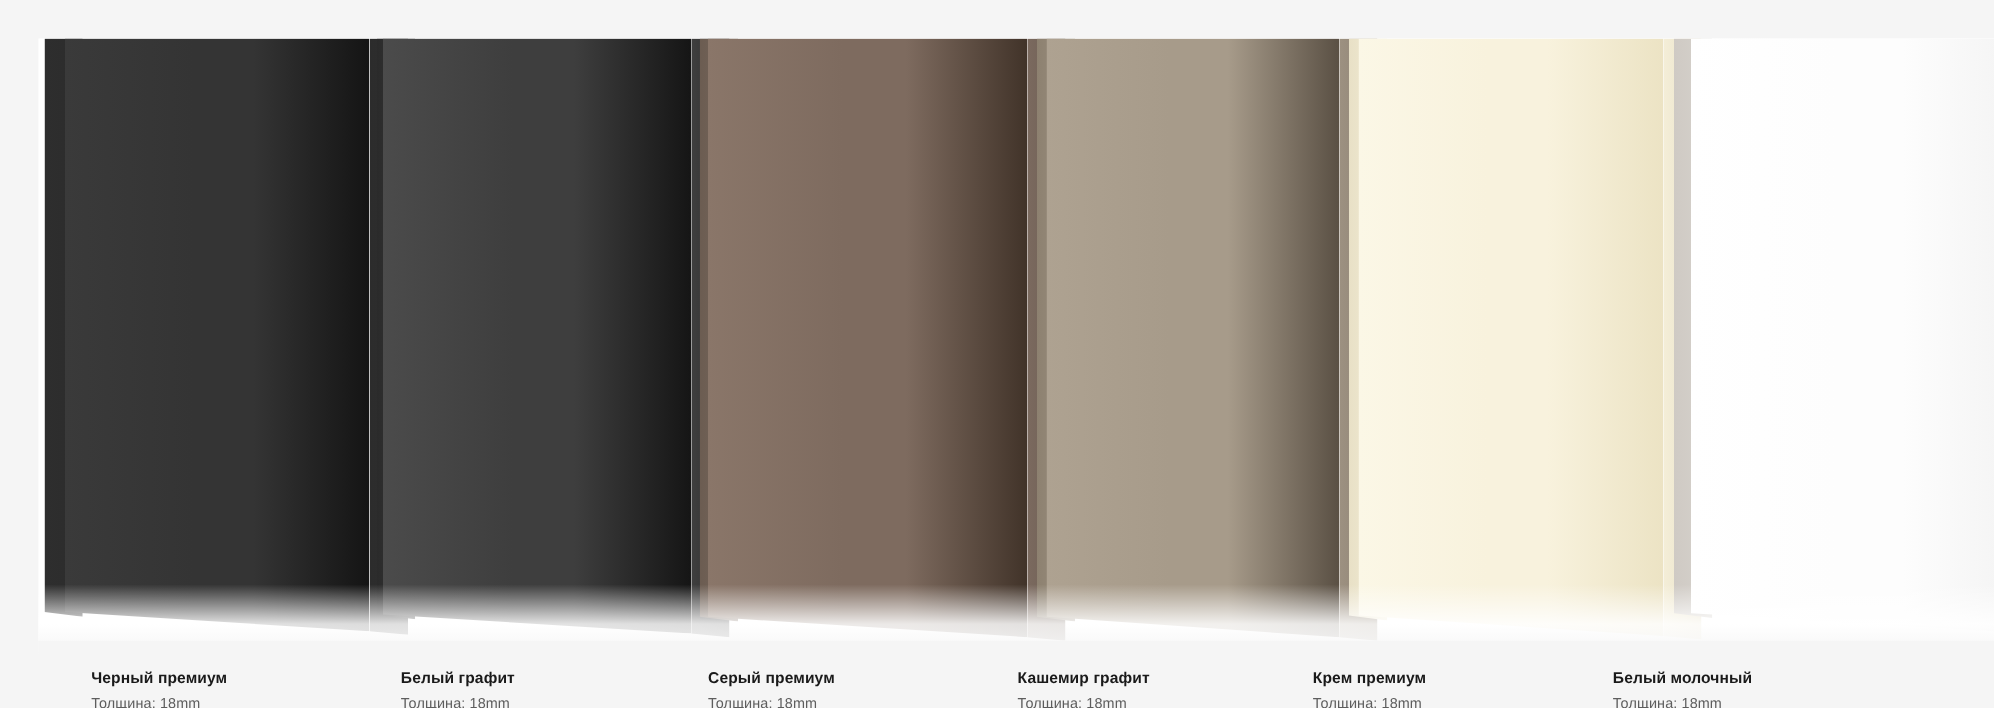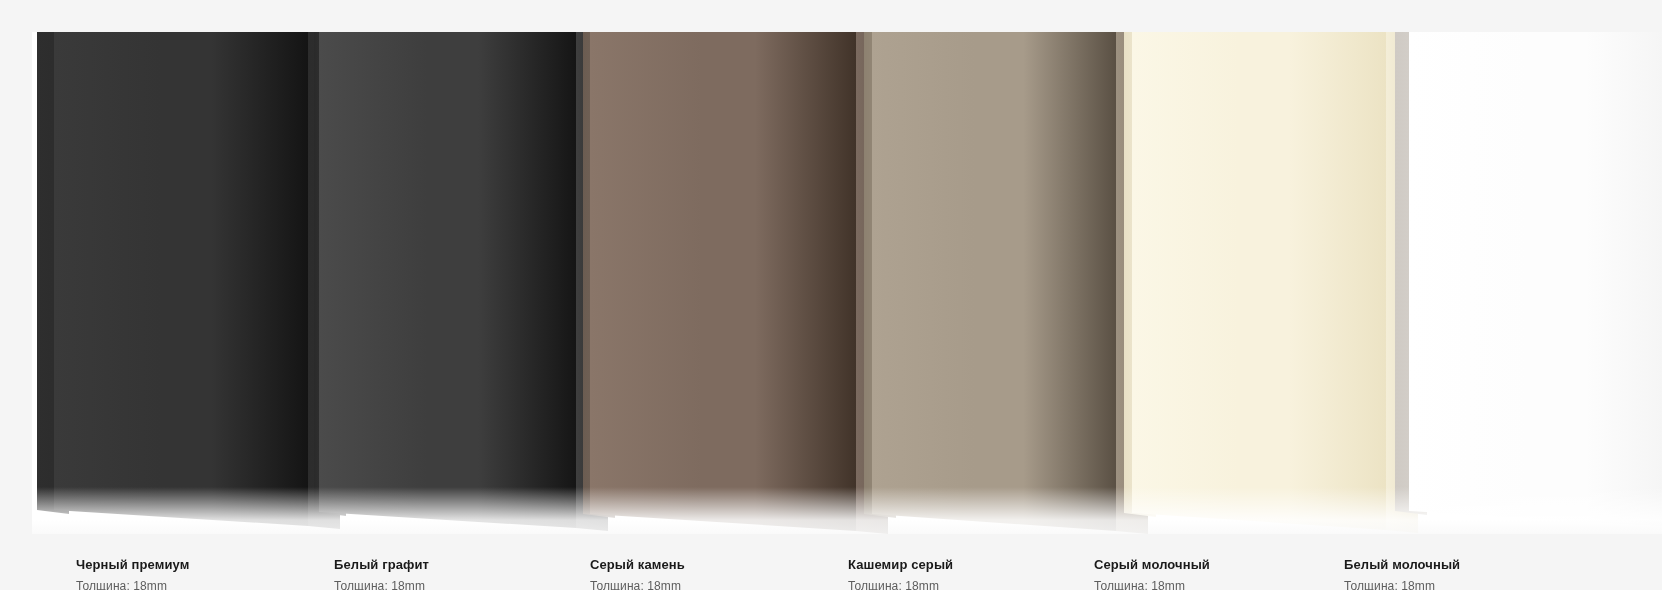--- a/index.html
+++ b/index.html
@@ -96,29 +96,29 @@
   <div id="captions">
       <div class="caption" style="left: 28px;">
         <div class="cap-title">Черный премиум</div>
         <div class="cap-sub">Толщина: 18mm</div>
       </div>
       <div class="caption" style="left: 286px;">
         <div class="cap-title">Белый графит</div>
         <div class="cap-sub">Толщина: 18mm</div>
       </div>
       <div class="caption" style="left: 542px;">
-        <div class="cap-title">Серый камень</div>
+        <div class="cap-title">Серый премиум</div>
         <div class="cap-sub">Толщина: 18mm</div>
       </div>
       <div class="caption" style="left: 800px;">
-        <div class="cap-title">Кашемир серый</div>
+        <div class="cap-title">Кашемир графит</div>
         <div class="cap-sub">Толщина: 18mm</div>
       </div>
       <div class="caption" style="left: 1046px;">
-        <div class="cap-title">Серый молочный</div>
+        <div class="cap-title">Крем премиум</div>
         <div class="cap-sub">Толщина: 18mm</div>
       </div>
       <div class="caption" style="left: 1296px;">
         <div class="cap-title">Белый молочный</div>
         <div class="cap-sub">Толщина: 18mm</div>
       </div>
     </div>
 
 </div>
 

